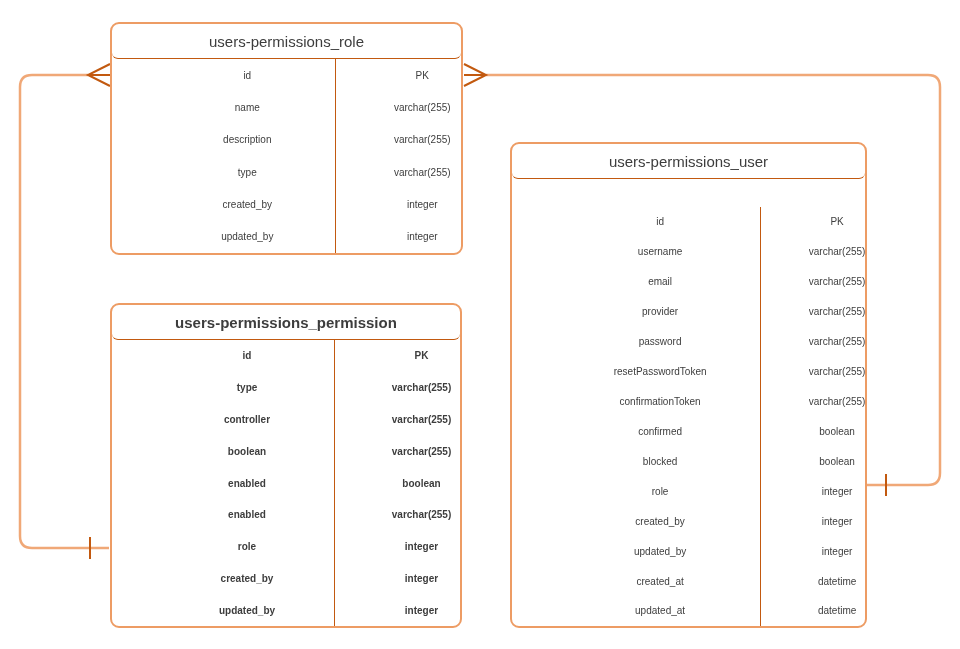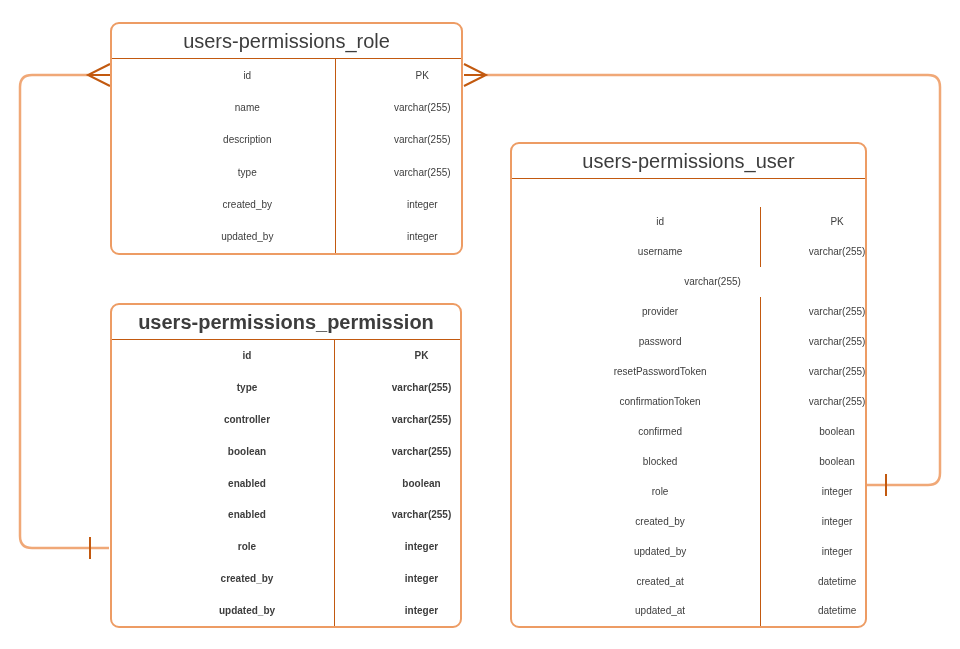--- a/index.html
+++ b/index.html
@@ -29,21 +29,22 @@
     color: #3d3d3d;
     box-sizing: border-box;
   }
   .t-header {
     height: 34px;
     flex: 0 0 auto;
     display: flex;
     align-items: center;
     justify-content: center;
     border-bottom: 1.5px solid #C2590F;
-    font-size: 20px;
+    font-size: 15px;
+    border-radius: 6px;
   }
   .t-body {
     flex: 1 1 auto;
     display: flex;
     flex-direction: column;
   }
   .t-row { flex: 1 1 0; display: flex; }
   .cell {
     display: flex;
     align-items: center;
@@ -155,20 +156,21 @@
     <div class="t-body">
       <div class="t-row">
         <div class="cell fname">id</div>
         <div class="cell ftype">PK</div>
       </div>
       <div class="t-row">
         <div class="cell fname">username</div>
         <div class="cell ftype">varchar(255)</div>
       </div>
       <div class="t-row">
+        <div class="cell fname">email</div>
         <div class="cell ftype">varchar(255)</div>
       </div>
       <div class="t-row">
         <div class="cell fname">provider</div>
         <div class="cell ftype">varchar(255)</div>
       </div>
       <div class="t-row">
         <div class="cell fname">password</div>
         <div class="cell ftype">varchar(255)</div>
       </div>

